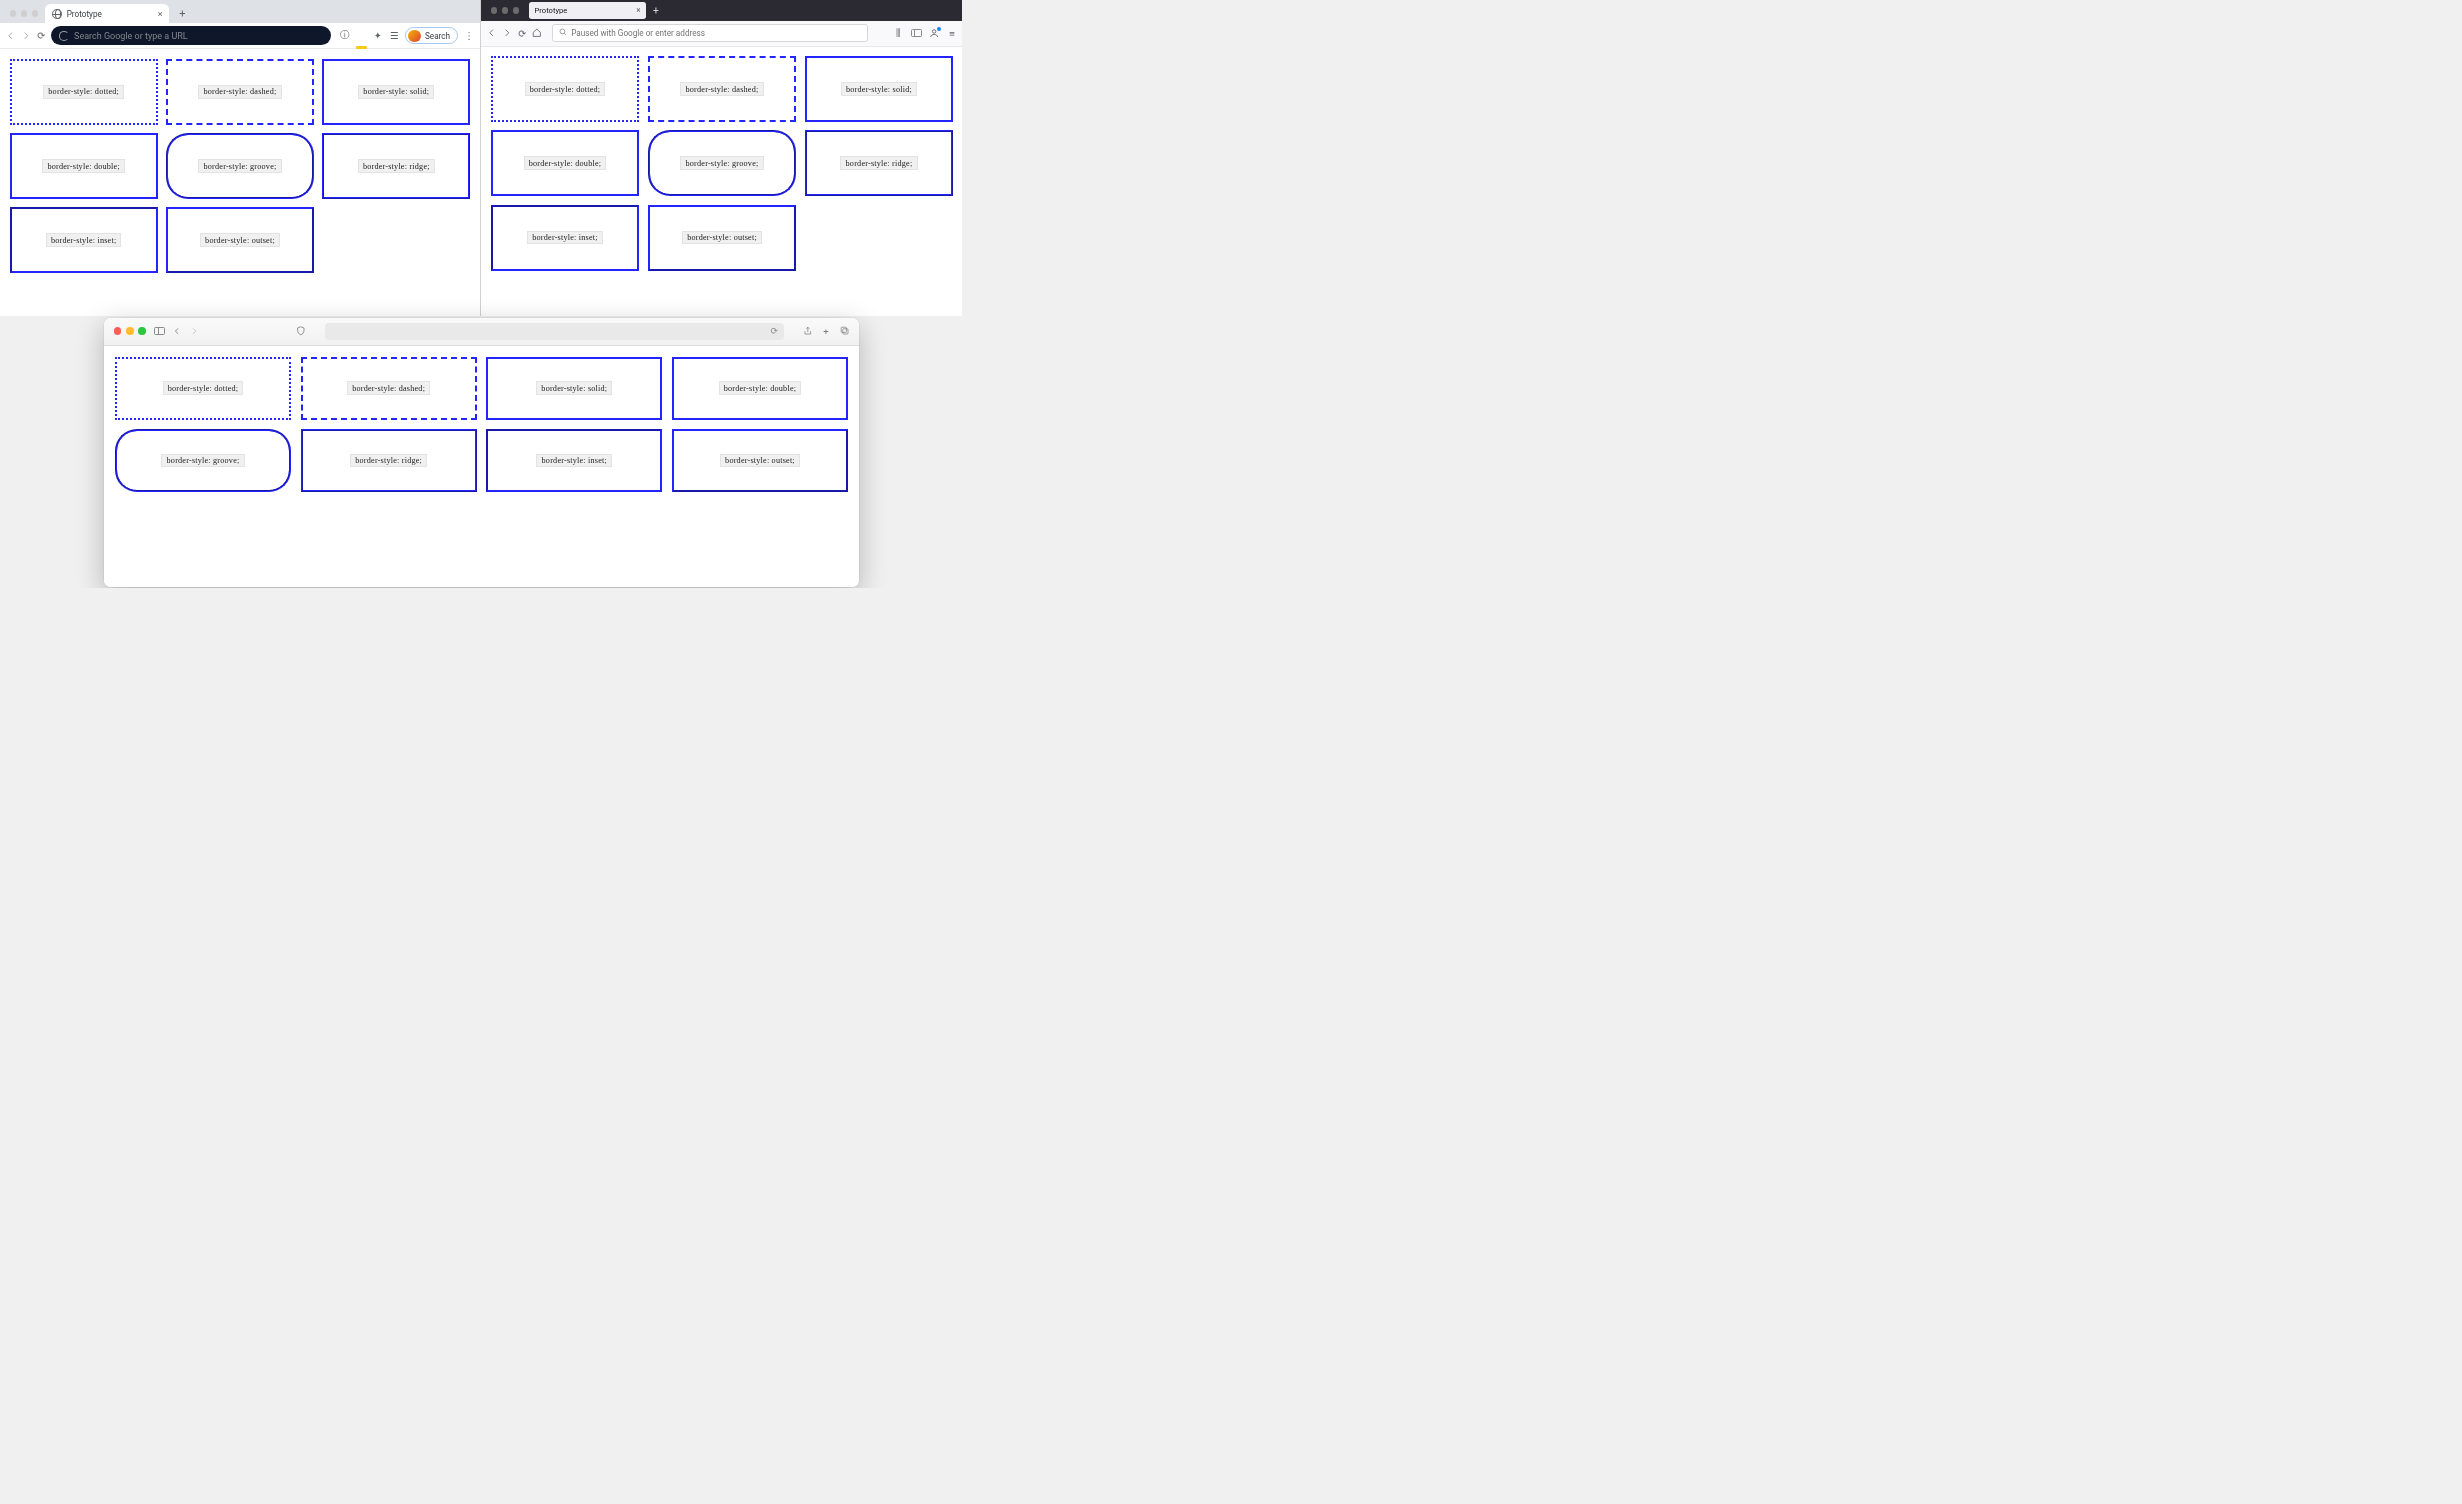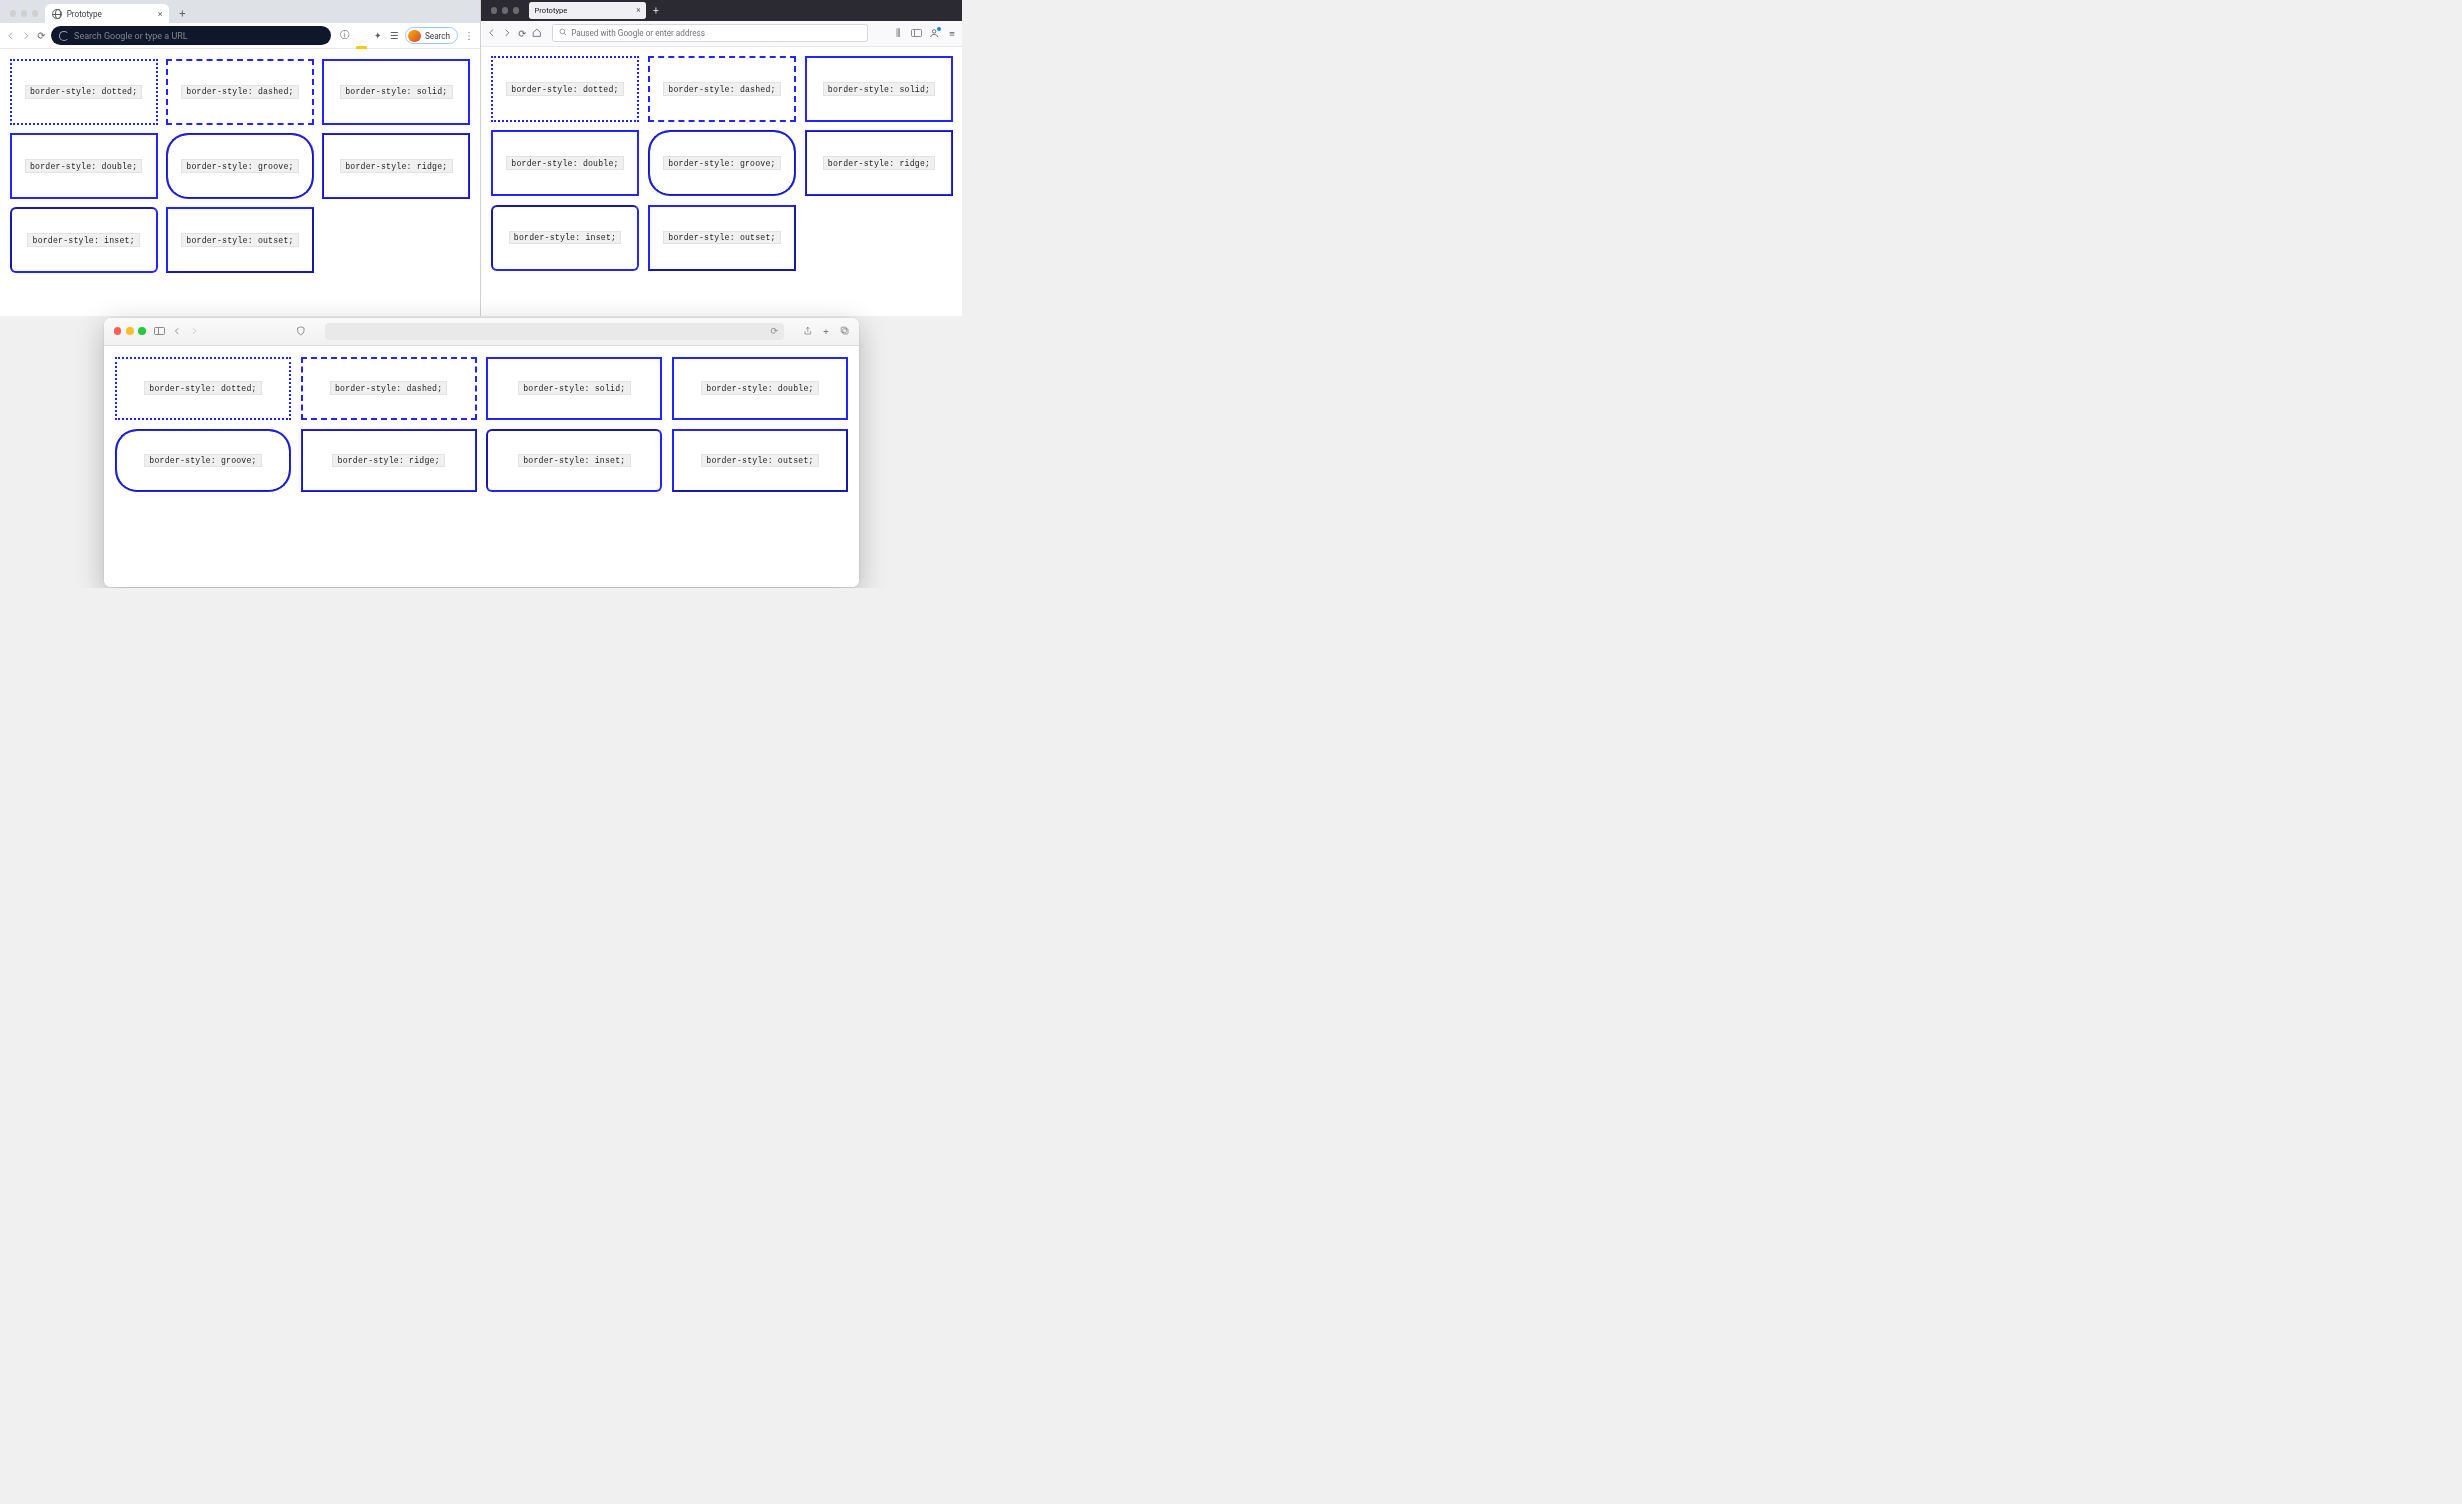--- a/index.html
+++ b/index.html
@@ -133,23 +133,23 @@
       display:grid; gap:8.2px;
       grid-template-columns: repeat(var(--cols,3), 1fr);
     }
     .box {
       height:66px; display:flex; align-items:center; justify-content:center;
       border-width:2.1px; border-color:#2424ff;
     }
     .box.dotted{border-style:dotted;} .box.dashed{border-style:dashed;}
     .box.solid{border-style:solid;} .box.double{border-style:double;}
     .box.groove{border-style:groove;border-radius:22px;} .box.ridge{border-style:ridge;}
-    .box.inset{border-style:inset;border-radius:6px;} .box.outset{border-style:outset;}
+    .box.inset{border-style:inset;} .box.outset{border-style:outset;}
     .codelabel {
-      font-family: Liberation Mono, monospace;
+      font-family: Liberation Serif, serif;
       font-size:8.2px; background:#f0f0f0; border:0.7px solid #e3e3e3;
       padding:1.4px 4.1px; letter-spacing:0.2px; color:#222;
     }
     .safari-content .box { height:63px; }
     .safari-content .grid { --cols:4; gap:9.6px; }
   </style>
 </head>
 <body>
 
 <div class="chrome-window">

